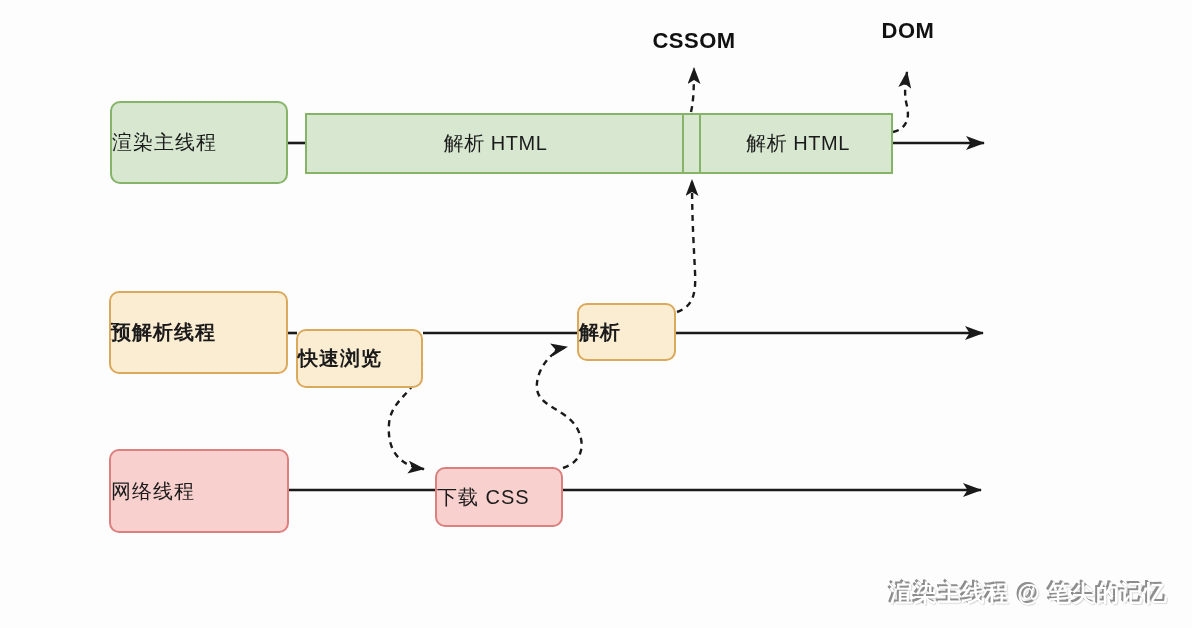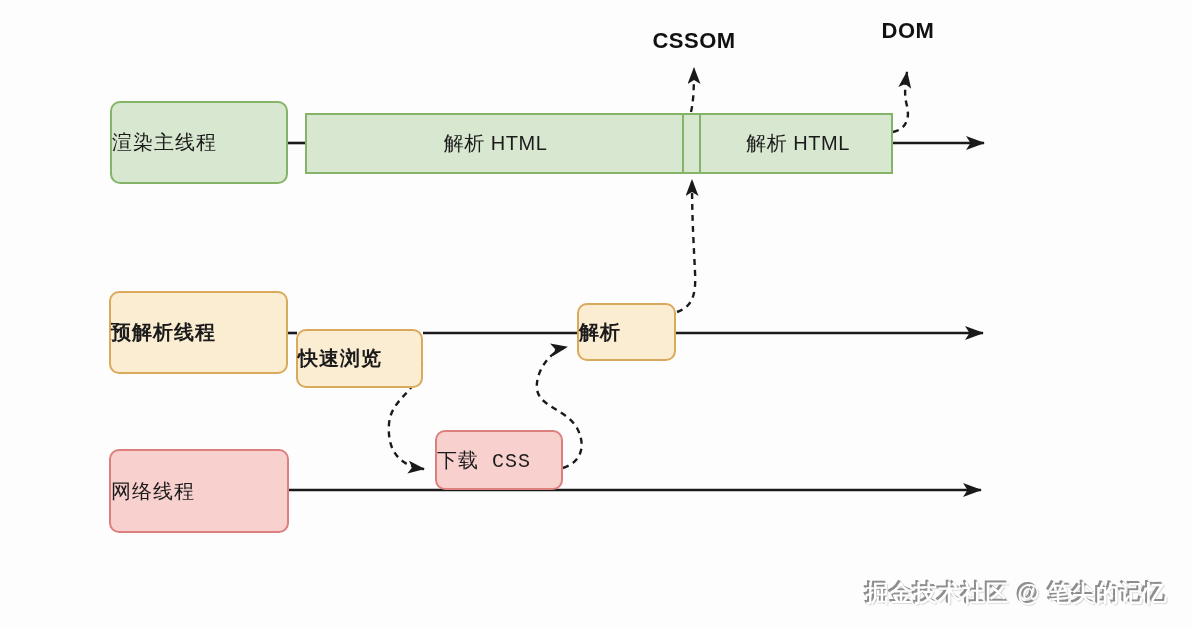--- a/index.html
+++ b/index.html
@@ -104,19 +104,19 @@
   <div class="box yellow" style="left:296px;top:304px;width:127px;height:59px;margin-top:25px;">
     <span>快速浏览</span>
   </div>
   <div class="box yellow" style="left:577px;top:303px;width:99px;height:58px;">
     <span>解析</span>
   </div>
 
   <div class="box pink" style="left:109px;top:449px;width:180px;height:84px;">
     <span>网络线程</span>
   </div>
-  <div class="box pink" style="left:435px;top:430px;width:128px;height:60px;font-family:Liberation Mono, monospace;">
+  <div class="box pink" style="left:435px;top:467px;width:128px;height:60px;">
     <span>下载 CSS</span>
   </div>
 
-  <div class="watermark" style="right:24px;top:578px;">掘金技术社区 @ 笔尖的记忆</div>
+  <div class="watermark" style="right:24px;top:578px;">渲染主线程 @ 笔尖的记忆</div>
 
 </div>
 
 </body></html>

